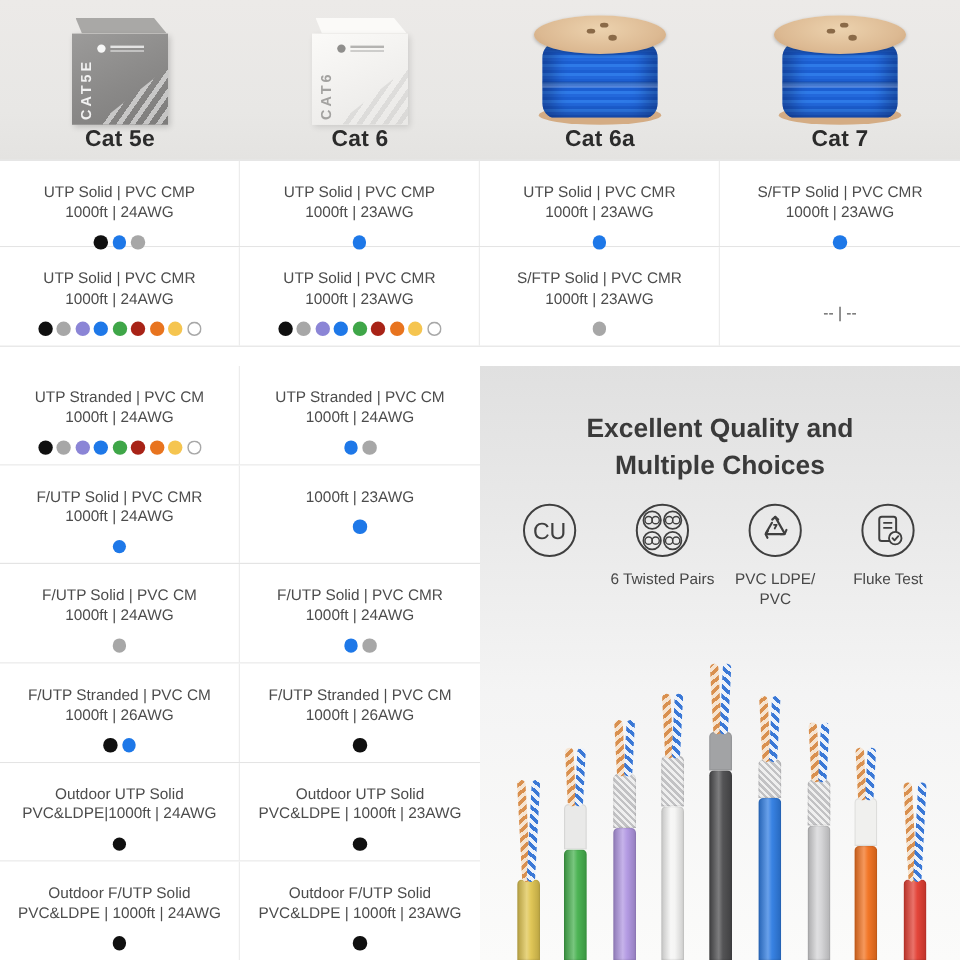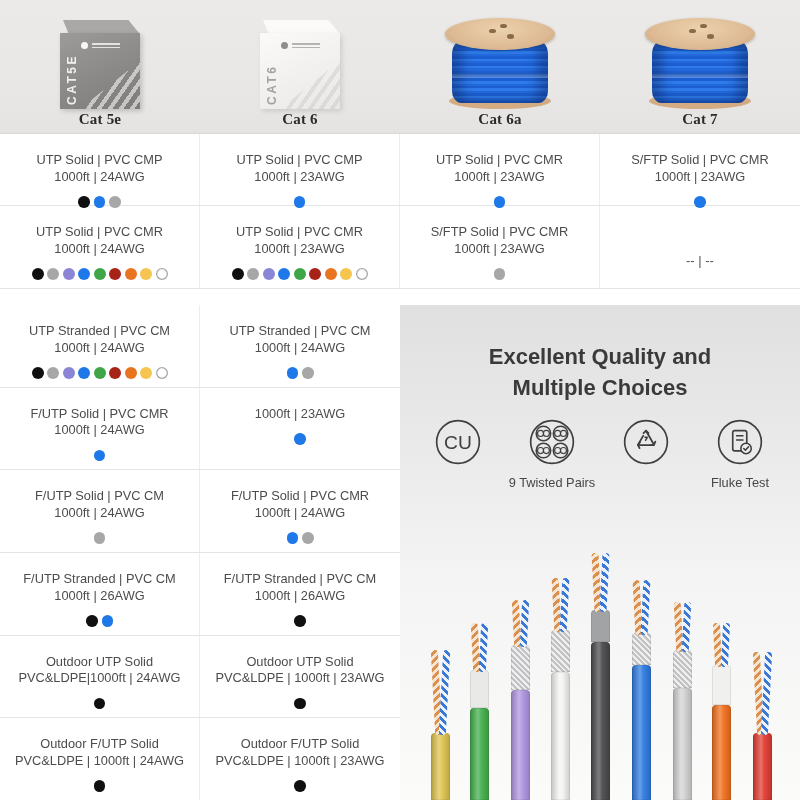--- a/index.html
+++ b/index.html
@@ -9,21 +9,21 @@
     -webkit-font-smoothing:antialiased;
   }
   
   .banner{
     position:absolute;top:0;left:0;width:800px;height:133px;
     background:linear-gradient(180deg,#eceae8 0%,#e8e7e5 70%,#e4e3e1 100%);
     border-bottom:1px solid #d9d9d9;display:flex;
   }
   .product-cell{width:200px;display:flex;flex-direction:column;align-items:center;justify-content:flex-end;padding-bottom:5px;}
   .product-img{height:94px;display:flex;align-items:flex-end;justify-content:center;margin-bottom:1px;}
-  .product-label{font-size:15px;font-weight:bold;color:#2b2b2b;letter-spacing:.2px;font-family:Liberation Serif, serif;}
+  .product-label{font-size:19px;font-weight:bold;color:#2b2b2b;letter-spacing:.2px;}
   
   .box{position:relative;width:92px;height:90px;}
   .box-top{position:absolute;top:0;left:9px;width:76px;height:13px;clip-path:polygon(7% 100%,100% 100%,86% 0,0 0);}
   .box.gray .box-top{background:#a9a8a6;}
   .box.white .box-top{background:#fbfaf8;}
   .box-front{position:absolute;top:13px;left:6px;width:80px;height:76px;}
   .box.gray .box-front{background:linear-gradient(155deg,#9c9b9a 0%,#8a8988 55%,#7d7c7b 100%);box-shadow:2px 2px 5px rgba(0,0,0,.18);}
   .box.white .box-front{background:linear-gradient(155deg,#fbfaf8 0%,#f1f0ee 55%,#e9e8e6 100%);box-shadow:2px 2px 5px rgba(0,0,0,.12);}
   .box-side-text{position:absolute;left:5px;top:14px;bottom:4px;writing-mode:vertical-rl;transform:rotate(180deg);
     font-size:12px;font-weight:bold;letter-spacing:2.5px;}
@@ -378,35 +378,36 @@
             <circle cx="13" cy="15.8" r="2.9" stroke-width="1.1"></circle>
             <circle cx="18.6" cy="15.8" r="2.9" stroke-width="1.1"></circle>
             <circle cx="29.4" cy="15.8" r="2.9" stroke-width="1.1"></circle>
             <circle cx="35" cy="15.8" r="2.9" stroke-width="1.1"></circle>
             <circle cx="13" cy="32.2" r="2.9" stroke-width="1.1"></circle>
             <circle cx="18.6" cy="32.2" r="2.9" stroke-width="1.1"></circle>
             <circle cx="29.4" cy="32.2" r="2.9" stroke-width="1.1"></circle>
             <circle cx="35" cy="32.2" r="2.9" stroke-width="1.1"></circle>
           </svg>
         </span>
-        <div class="feature-label">9 Twisted Pairs</div>
+        <div class="feature-label">6 Twisted Pairs</div>
       </div>
       <div class="feature">
         <span>
           <svg viewBox="0 0 48 48" fill="none" stroke="#3f3f3f" stroke-linecap="round" stroke-linejoin="round">
             <circle cx="24" cy="24" r="20.5" stroke-width="1.6"></circle>
             <path stroke-width="1.7" d="M21.6 15.4 L24 13.2 L26.4 15.4"></path>
             <path stroke-width="1.7" d="M24 13.2 L31.4 26.2"></path>
             <path stroke-width="1.7" d="M33 23.6 L31.6 26.8 L28.4 27"></path>
             <path stroke-width="1.7" d="M31.4 27 L16.6 27"></path>
             <path stroke-width="1.7" d="M17.8 29.9 L16.3 26.9 L18.2 24.3"></path>
             <path stroke-width="1.7" d="M16.6 26.2 L21.4 17.9"></path>
             <path stroke-width="1.4" d="M23 19.5 l2.2 0 l-1.6 3"></path>
           </svg>
         </span>
+        <div class="feature-label">PVC LDPE/ PVC</div>
       </div>
       <div class="feature">
         <span>
           <svg viewBox="0 0 48 48" fill="none" stroke="#3f3f3f">
             <circle cx="24" cy="24" r="20.5" stroke-width="1.6"></circle>
             <rect x="17" y="13" width="13.5" height="19.5" rx="2" stroke-width="1.6"></rect>
             <path stroke-width="1.5" d="M20.2 18 h7.2 M20.2 22 h7.2"></path>
             <circle cx="29.8" cy="30.2" r="5" fill="#ededec" stroke-width="1.5"></circle>
             <path stroke-width="1.5" stroke-linecap="round" stroke-linejoin="round" d="M27.6 30.2 l1.6 1.7 l3 -3.3"></path>
           </svg>

